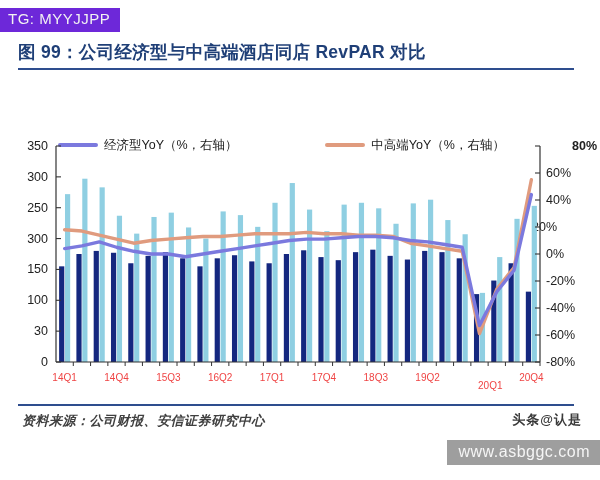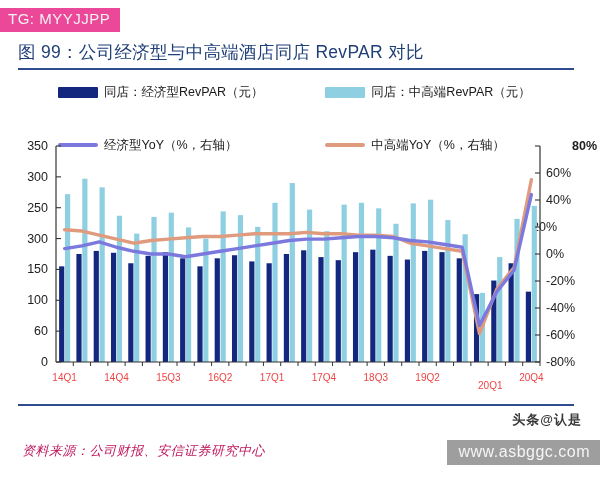--- a/index.html
+++ b/index.html
@@ -7,30 +7,30 @@
     width:600px;height:480px;overflow:hidden;
     background:#ffffff;
     font-family:"Liberation Sans","DejaVu Sans",sans-serif;
     position:relative;
   }
   #root{position:absolute;inset:0;}
 
   
   .tg-watermark{
     position:absolute;left:0;top:8px;
-    background:#ec4899;color:#f2f2f2;
+    background:#6d28d9;color:#f2f2f2;
     font-size:15px;letter-spacing:.5px;
     padding:3px 10px 4px 8px;
     line-height:1.1;
   }
 
   
   .title{
     position:absolute;left:18px;top:40px;right:28px;
-    font-size:17.5px;font-weight:normal;color:#1f3f77;
+    font-size:17.5px;font-weight:bold;color:#1f3f77;
     letter-spacing:.3px;white-space:nowrap;
   }
   .rule-top{
     position:absolute;left:18px;top:68px;width:556px;height:2px;
     background:#2e4d8e;
   }
 
   
   .legend{
     position:absolute;left:40px;top:80px;width:520px;height:50px;
@@ -73,23 +73,23 @@
 
   svg.chart{position:absolute;left:0;top:0;}
 
   
   .rule-bot{
     position:absolute;left:18px;top:404px;width:556px;height:2px;
     background:#2e4d8e;
   }
   .source{
     position:absolute;left:22px;top:412px;
-    font-size:13px;color:#be185d;
+    font-size:13px;color:#404040;
     font-family:"Liberation Serif","DejaVu Serif",serif;
-    font-style:italic;font-weight:normal;letter-spacing:.5px;margin-top:30px;
+    font-style:italic;font-weight:bold;letter-spacing:.5px;
   }
   .toutiao{
     position:absolute;right:18px;top:411px;
     font-size:13px;color:#3a3a3a;font-weight:bold;letter-spacing:1px;
   }
   .site-watermark{
     position:absolute;right:0;top:440px;
     background:#9e9e9e;color:#f5f5f5;
     font-size:16px;letter-spacing:.5px;
     padding:3px 10px 4px 12px;
@@ -99,46 +99,36 @@
 <body>
 
 <div id="root">
 
   <div class="tg-watermark">TG: MYYJJPP</div>
 
   <div class="title">图 99：公司经济型与中高端酒店同店 RevPAR 对比</div>
   <div class="rule-top"></div>
 
   <div class="legend">
-    <div class="legend-row r1">
-      <div class="legend-item left">
-        <span class="swatch-bar" style="background:#14277f"></span>
-        <span>同店：经济型RevPAR（元）</span>
-      </div>
-      <div class="legend-item right">
-        <span class="swatch-bar" style="background:#8fcfe2"></span>
-        <span>同店：中高端RevPAR（元）</span>
-      </div>
-    </div>
     <div class="legend-row r2">
       <div class="legend-item left">
         <span class="swatch-line" style="background:#7b79de"></span>
         <span>经济型YoY（%，右轴）</span>
       </div>
       <div class="legend-item right">
         <span class="swatch-line" style="background:#e09b7e"></span>
         <span>中高端YoY（%，右轴）</span>
       </div>
     </div>
   </div>
 
   <div class="plot-wrap">
     <div id="ylabels-left">
         <div class="axis-label left" style="left: 14px; top: 215px;">0</div>
-        <div class="axis-label left" style="left: 14px; top: 184.1px;">60</div>
+        <div class="axis-label left" style="left: 14px; top: 184.1px;">30</div>
         <div class="axis-label left" style="left: 14px; top: 153.3px;">100</div>
         <div class="axis-label left" style="left: 14px; top: 122.4px; text-align: right;">150</div>
         <div class="axis-label left" style="left: 14px; top: 91.6px;">300</div>
         <div class="axis-label left" style="left: 14px; top: 60.7px;">250</div>
         <div class="axis-label left" style="left: 14px; top: 29.9px;">300</div>
         <div class="axis-label left" style="left: 14px; top: -1px;">350</div>
       </div>
     <div id="ylabels-right">
         <div class="axis-label right" style="left: 546px; top: 215px;">-80%</div>
         <div class="axis-label right" style="left: 546px; top: 188px;">-60%</div>

